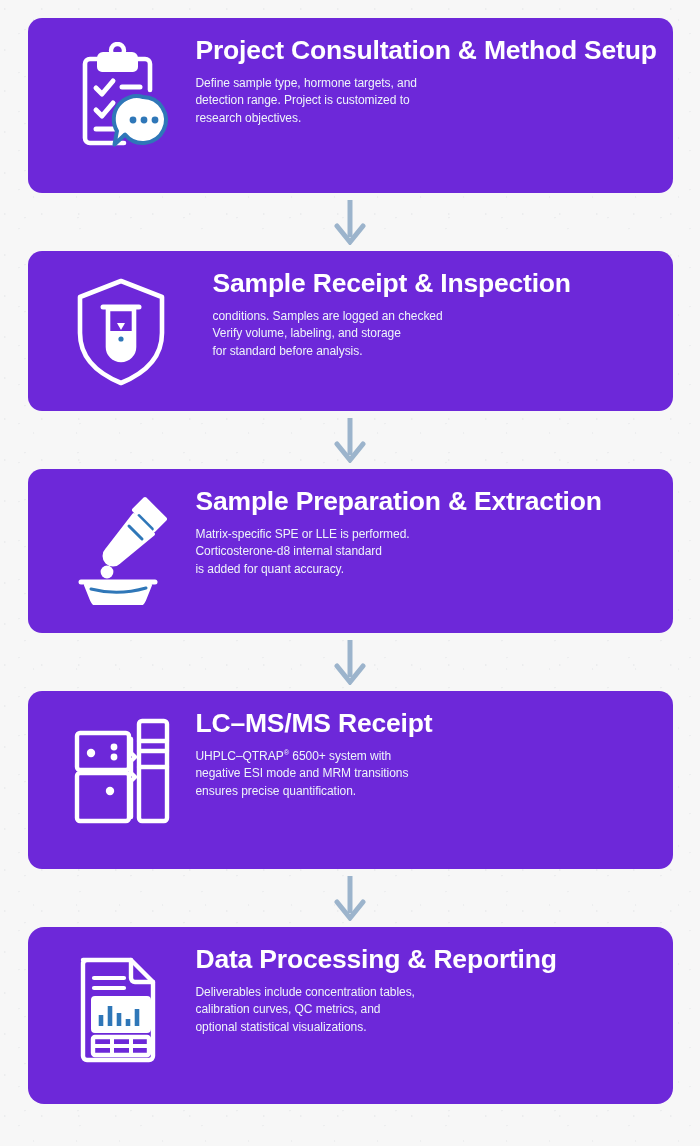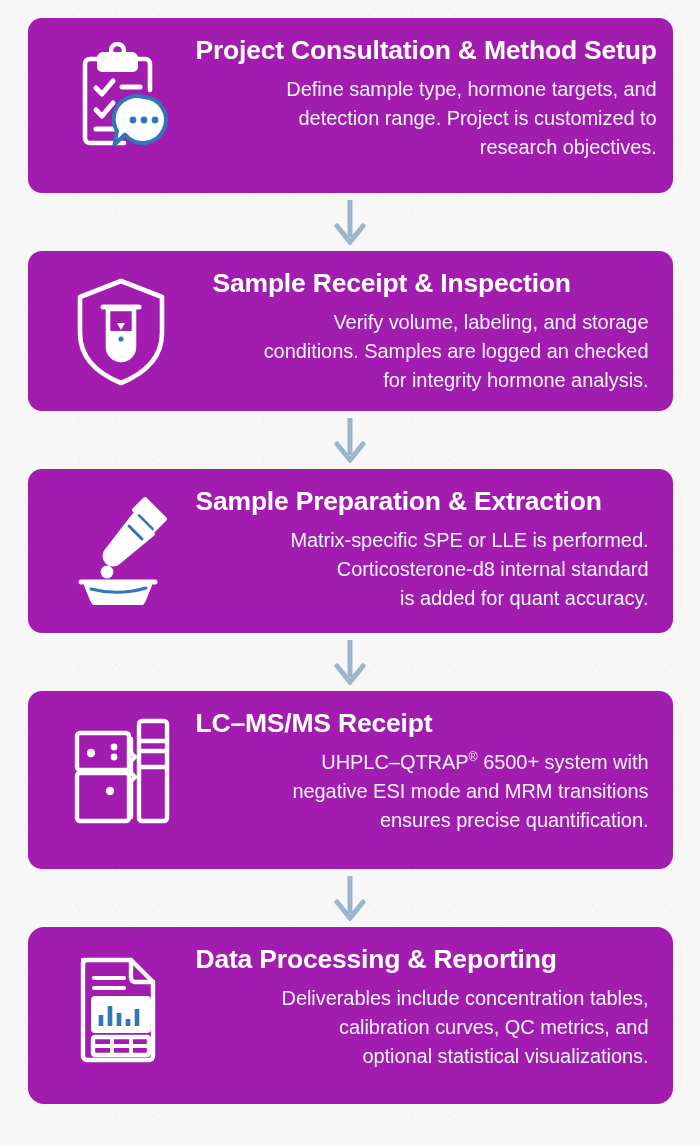--- a/index.html
+++ b/index.html
@@ -29,21 +29,21 @@
   }
   .flow {
     position: relative;
     z-index: 1;
     width: 645px;
     margin: 0 auto;
     padding-top: 18px;
     box-sizing: content-box;
   }
   .card {
-    background: #a21caf;
+    background: #6d28d9;
     border-radius: 14px;
     display: flex;
     align-items: flex-start;
     box-sizing: border-box;
     padding: 16px 18px 18px 18px;
     position: relative;
   }
   .card-icon {
     flex: 0 0 150px;
     display: flex;
@@ -63,26 +63,25 @@
     color: #ffffff;
     font-size: 26.5px;
     font-weight: bold;
     line-height: 1.12;
     letter-spacing: -0.2px;
     margin: 0 0 9px 0;
     white-space: nowrap;
   }
   .card-desc {
     color: #eef4fa;
-    font-size: 20px;
+    font-size: 12px;
     font-weight: 300;
     line-height: 1.47;
     margin: 0;
     letter-spacing: -0.05px;
-    text-align: right;
   }
   .card-desc .line {
     display: block;
     white-space: nowrap;
   }
   .card-desc sup {
     font-size: 0.62em;
     vertical-align: super;
     line-height: 0;
   }
@@ -161,23 +160,23 @@
 
         <path d="M39 56 h26 v16 a13 13 0 0 1 -26 0 Z" fill="#ffffff" stroke="none"></path>
 
         <path d="M48 48 l8 0 l-4 7 z" fill="#ffffff" stroke="none"></path>
         <circle cx="52" cy="64" r="2.6" fill="#2f77b8" stroke="none"></circle>
       </svg>
     </div>
     <div class="card-body">
       <h2 class="card-title">Sample Receipt &amp; Inspection</h2>
       <p class="card-desc">
+        <span class="line">conditions. Samples are logged an checked</span>
         <span class="line">Verify volume, labeling, and storage</span>
-        <span class="line">conditions. Samples are logged an checked</span>
-        <span class="line">for integrity hormone analysis.</span>
+        <span class="line">for standard before analysis.</span>
       </p>
     </div>
   </div>
 
   <div class="connector">
     <svg width="34" height="46" viewBox="0 0 34 46" fill="none" stroke="#9cb4cc" stroke-width="5" stroke-linecap="butt" stroke-linejoin="miter">
       <line x1="17" y1="1" x2="17" y2="38"></line>
       <polyline points="4,27 17,43 30,27" fill="none" stroke-linecap="round"></polyline>
     </svg>
   </div>

